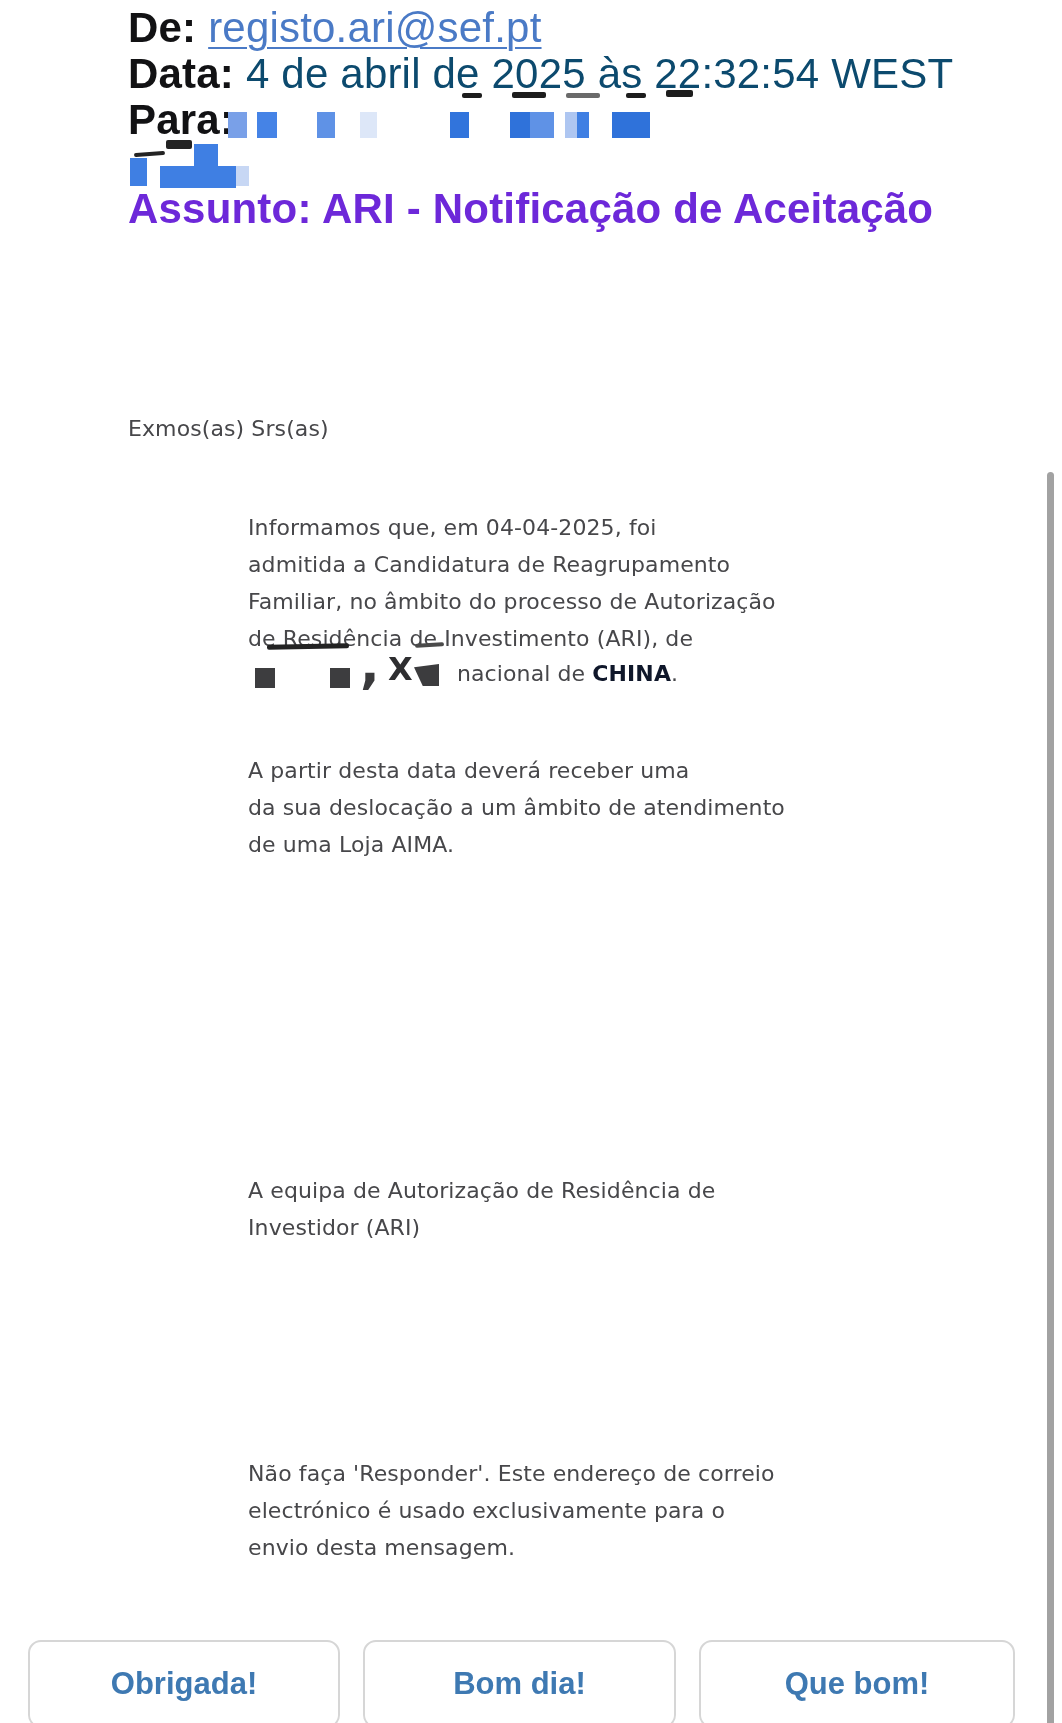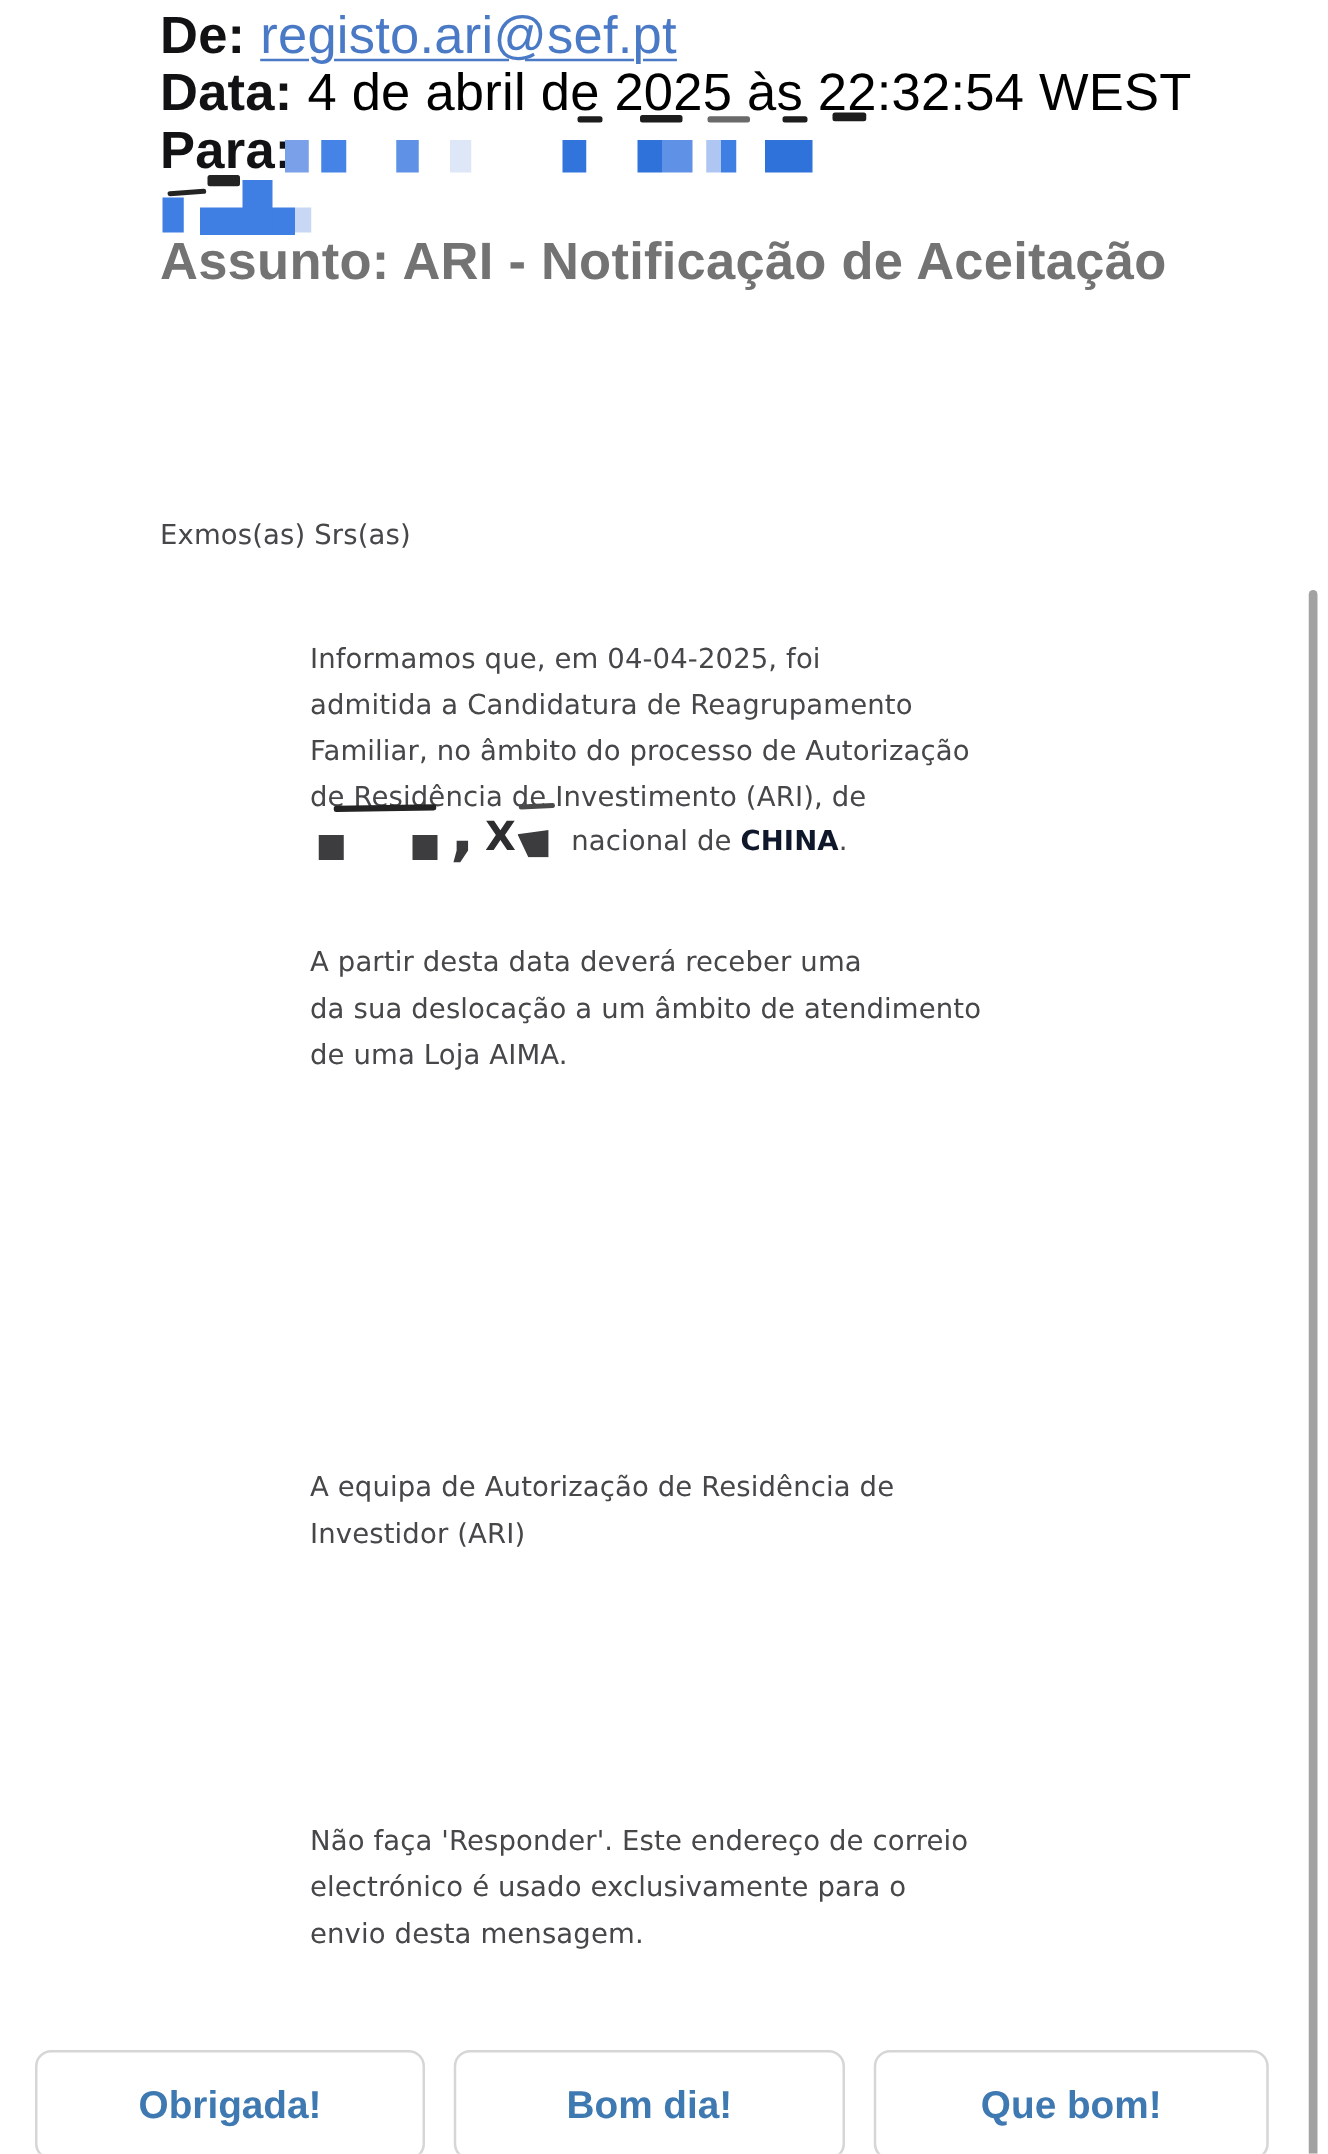--- a/index.html
+++ b/index.html
@@ -13,27 +13,27 @@
   }
 
   
   .hline {
     position: absolute; left: 128px;
     font-size: 42px; line-height: 40px;
     color: #222224; letter-spacing: 0.2px;
     white-space: nowrap;
   }
   .hlabel { font-weight: 700; color: #121214; }
-  .hvalue { font-weight: 400; color: #000000; }
+  .hvalue { font-weight: 400; color: #0c4a6e; }
   .from-link {
     color: #4a7ac6; text-decoration: underline;
     text-underline-offset: 5px; text-decoration-thickness: 2px;
     font-weight: 400; cursor: pointer;
   }
-  .subject-line { font-weight: 700; color: #737373; }
+  .subject-line { font-weight: 700; color: #6d28d9; }
 
   
   .dash { position: absolute; background: #1d1d1d; border-radius: 2px; }
 
   
   .rb { position: absolute; }
 
   
   .bt {
     position: absolute;

